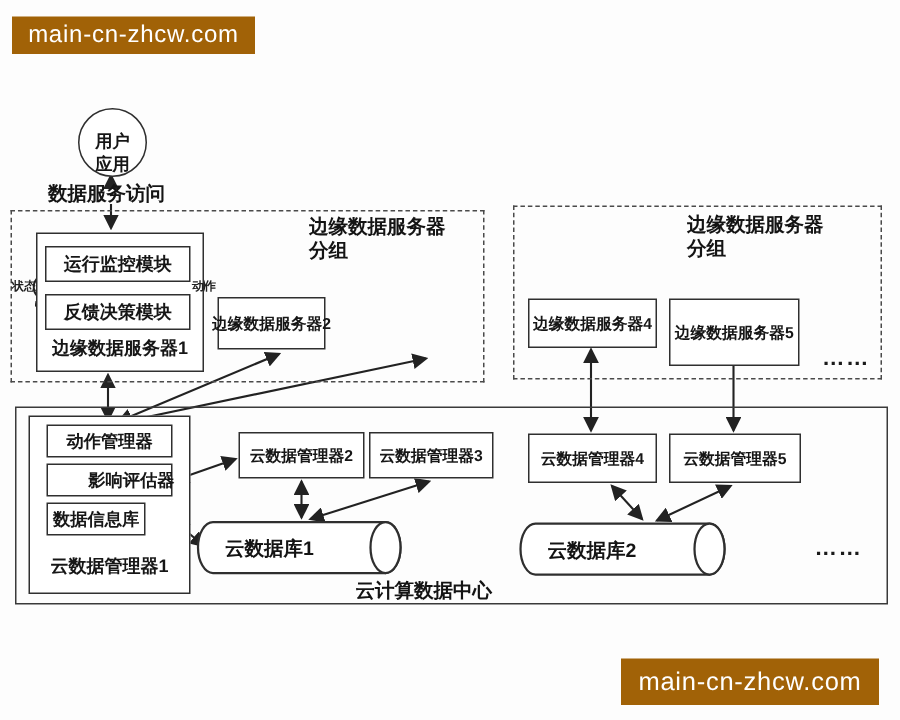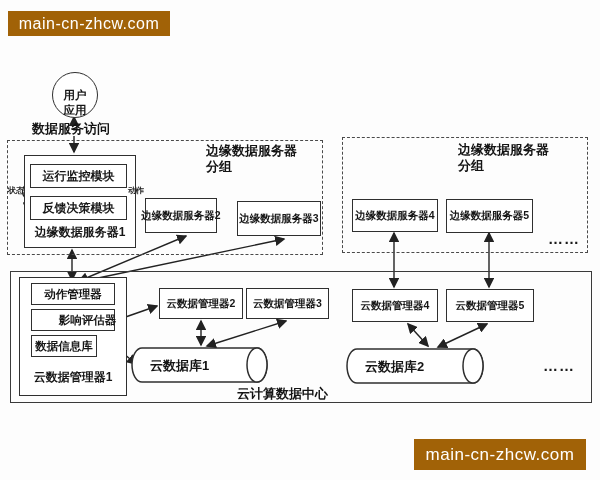--- a/index.html
+++ b/index.html
@@ -88,29 +88,28 @@
   <div class="node" style="left:24px;top:155px;width:112px;height:93px;align-items:flex-end;
        justify-content:center;padding-bottom:6px;font-size:12px;">
     <span>边缘数据服务器1</span>
   </div>
   <div class="node" style="left:30px;top:164px;width:97px;height:24px;font-size:12px;border-width:1.3px;">运行监控模块</div>
   <div class="node" style="left:30px;top:196px;width:97px;height:24px;font-size:12px;border-width:1.3px;">反馈决策模块</div>
   <div class="lbl tiny" style="left:8px;top:186px;width:22px;">状态</div>
   <div class="lbl tiny" style="left:128px;top:186px;width:22px;">动作</div>
 
   <div class="node" style="left:145px;top:198px;width:72px;height:35px;font-size:10.5px;">边缘数据服务器2</div>
-  <div class="node" style="left:237px;top:201px;width:84px;height:35px;font-size:10.5px;">边缘数据服务器3</div>
 
   <div class="dashedbox" style="left:342px;top:137px;width:246px;height:116px;"></div>
   <div class="lbl" style="left:458px;top:142px;width:130px;font-size:13px;">
     <span style="display:block">边缘数据服务器</span>
     <span style="display:block">分组</span>
   </div>
   <div class="node" style="left:352px;top:199px;width:86px;height:33px;font-size:10.5px;">边缘数据服务器4</div>
-  <div class="node" style="left:446px;top:199px;width:87px;height:34px;font-size:10.5px;text-align:center;">边缘数据服务器5</div>
+  <div class="node" style="left:446px;top:199px;width:87px;height:45px;font-size:10.5px;text-align:center;">边缘数据服务器5</div>
   <div class="ellipsis" style="left:548px;top:230px;">……</div>
 
   <div class="dashedbox" style="left:10px;top:271px;width:582px;height:132px;border-style:solid;border-color:#3a3a3a;z-index:1;"></div>
   <div class="lbl" style="left:237px;top:386px;width:130px;font-size:13px;z-index:2;">云计算数据中心</div>
 
   <div class="node" style="left:19px;top:277px;width:108px;height:119px;align-items:flex-end;
        justify-content:center;padding-bottom:9px;font-size:12px;">
     <span>云数据管理器1</span>
   </div>
   <div class="node" style="left:31px;top:283px;width:84px;height:22px;font-size:11.5px;border-width:1.3px;">动作管理器</div>

